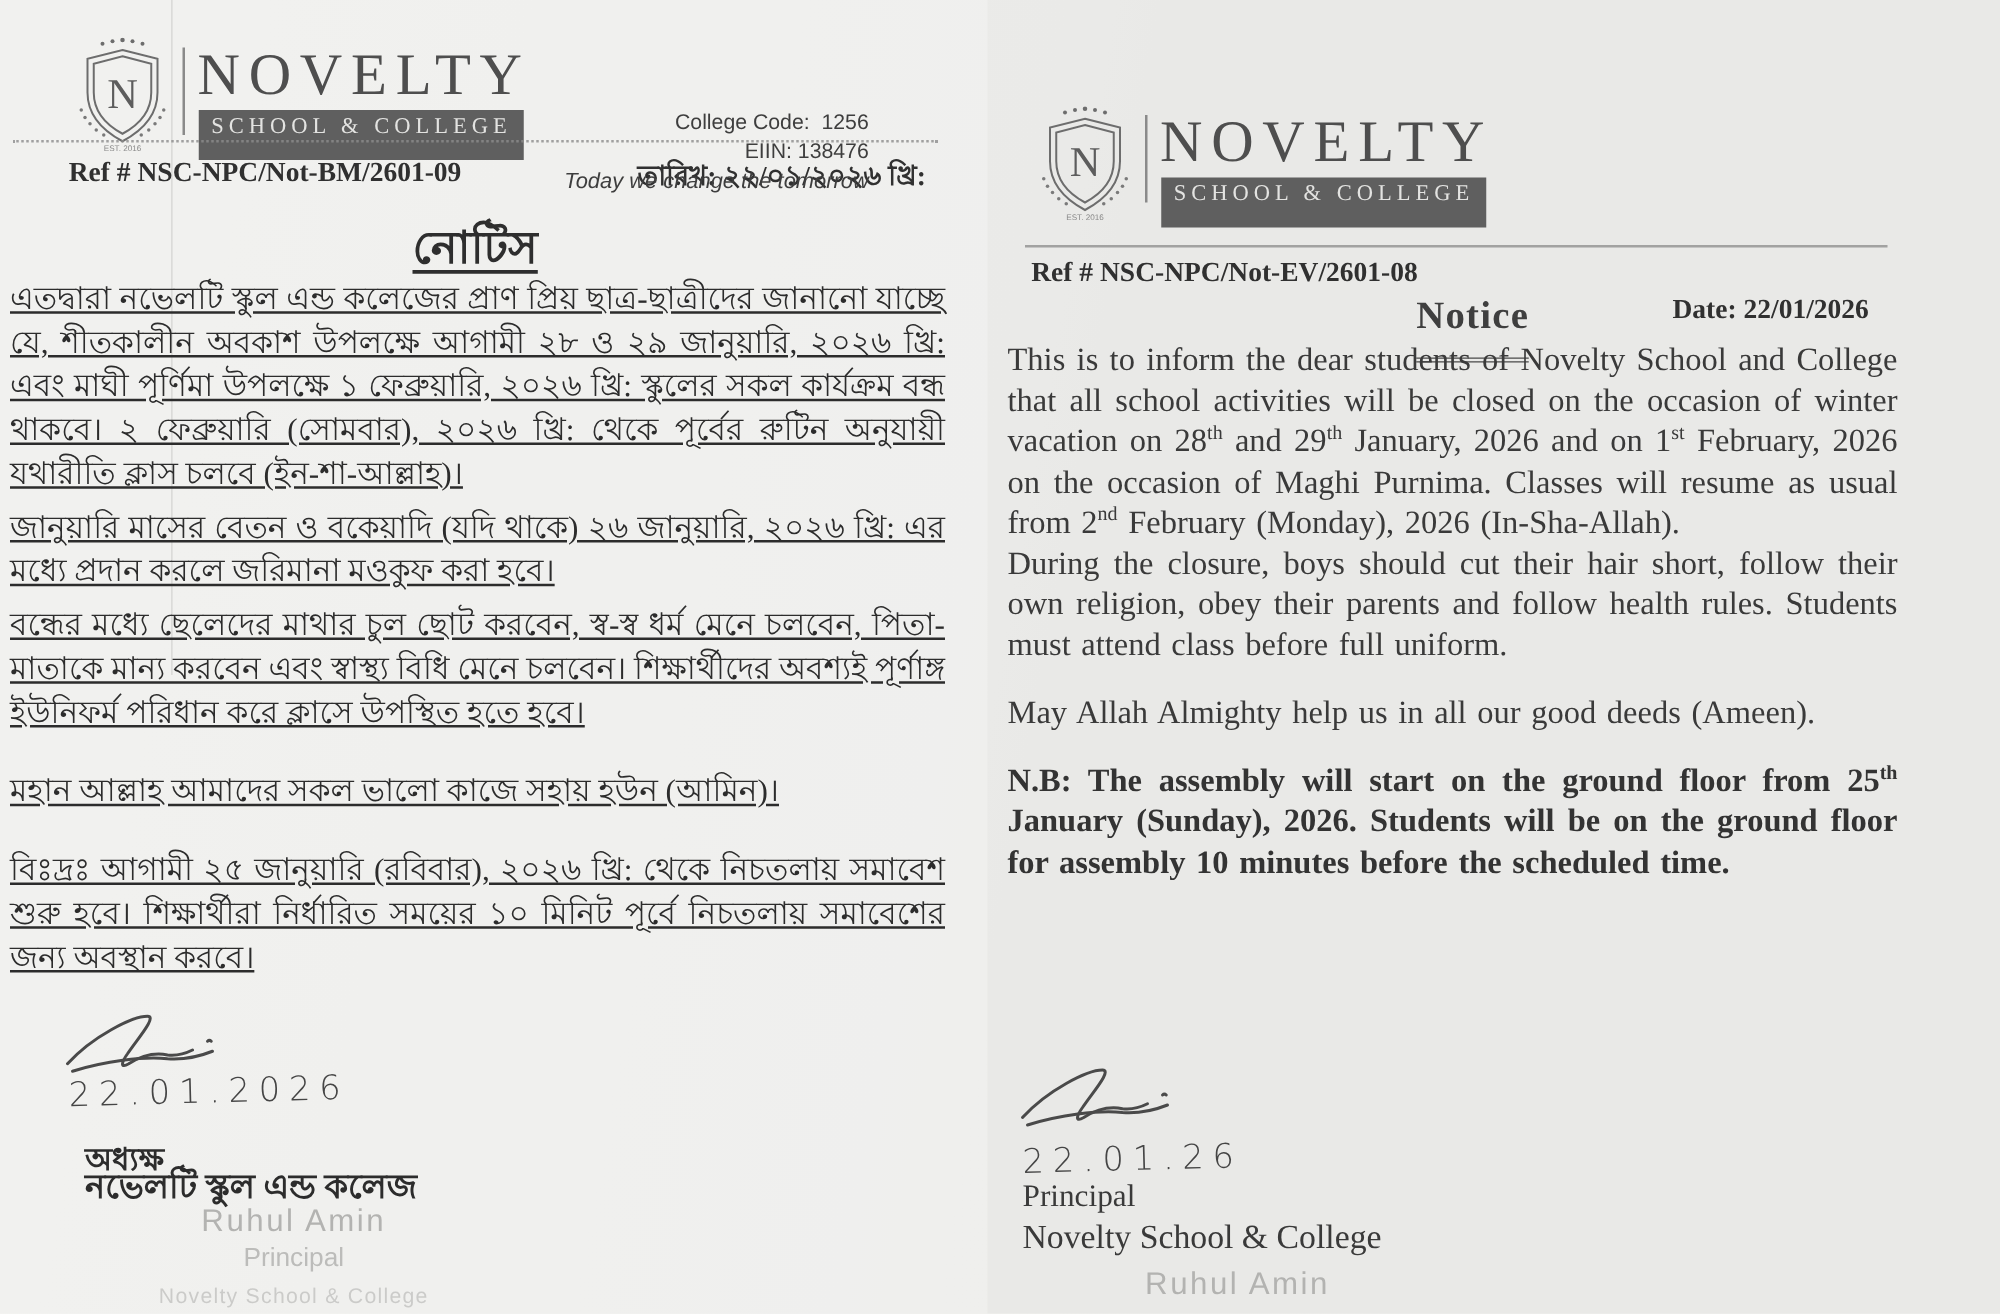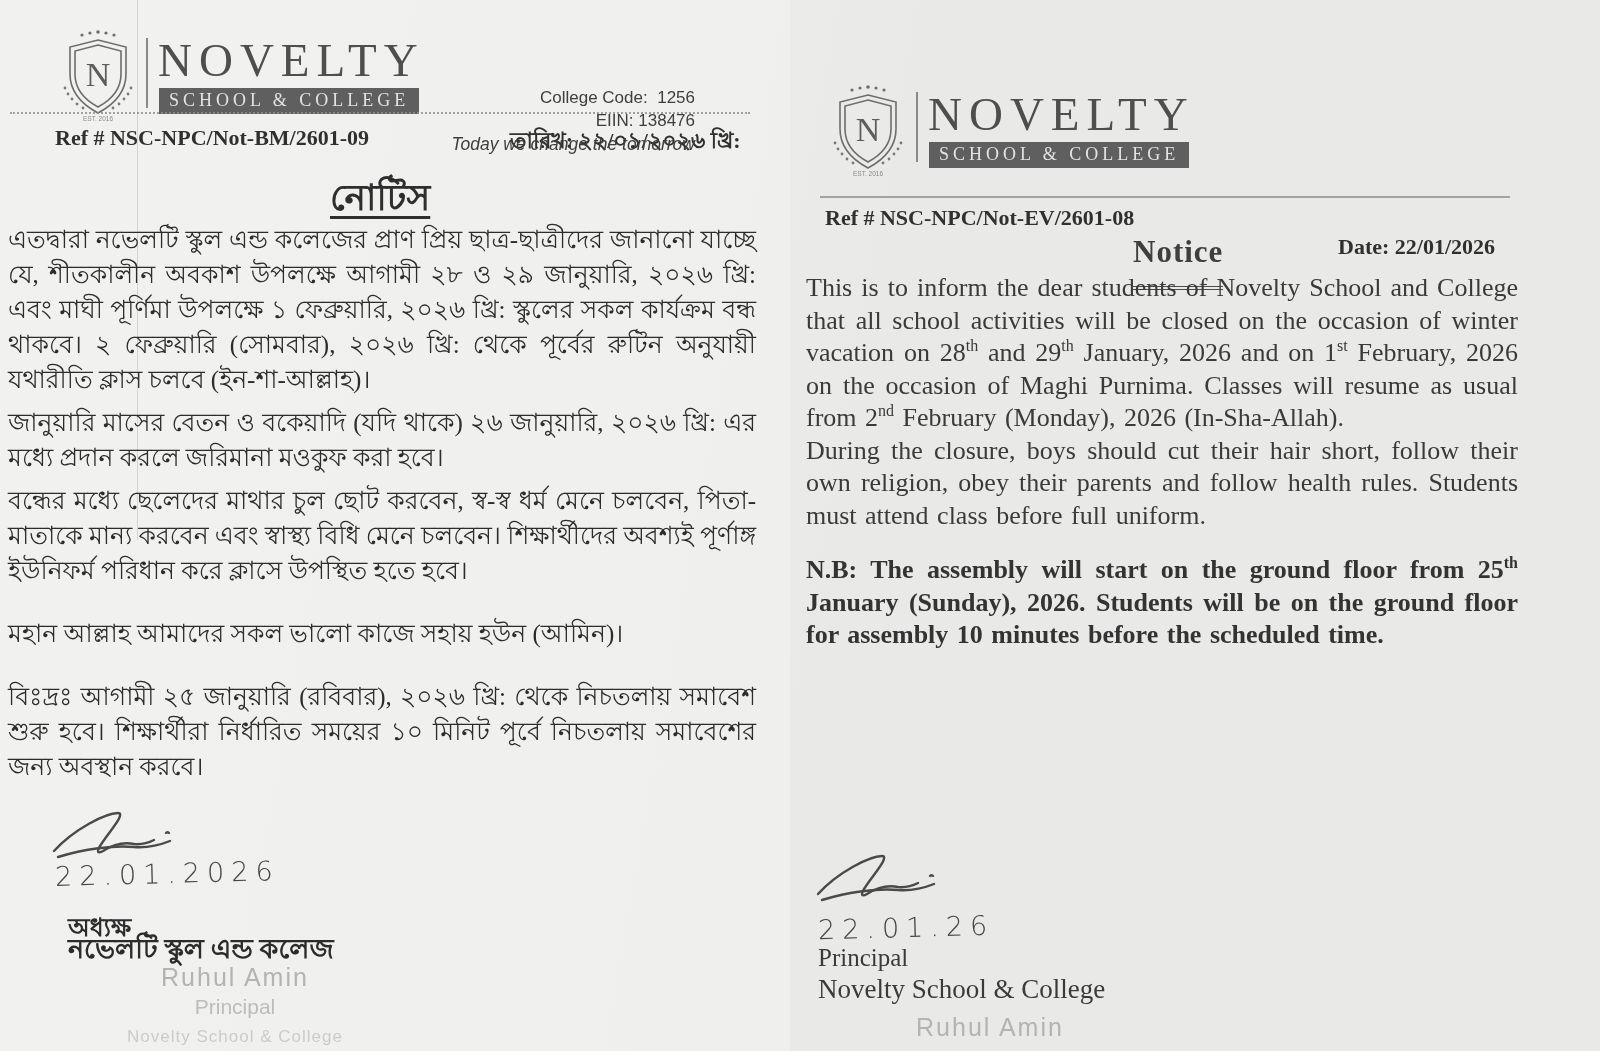--- a/index.html
+++ b/index.html
@@ -19,21 +19,21 @@
   
   .letterhead { position:absolute; }
   .crest { position:absolute; left:0; top:0; }
   .brand-divider { position:absolute; width:2px; background:#8a8a8a; }
   .brand-name {
     position:absolute; font-family:"Liberation Serif",serif;
     font-size:47px; letter-spacing:7px; color:#4e4e4e; font-weight:400; white-space:nowrap;
   }
   .brand-band {
     position:absolute; background:#5f5f5f; color:#e3e3e1;
-    font-size:18px; letter-spacing:4px; padding:2px 10px 3px 10px; white-space:nowrap;
+    font-size:18px; letter-spacing:4px; padding:2px 10px 17px 10px; white-space:nowrap;
   }
   .info-block {
     position:absolute; text-align:right;
     font-family:"Liberation Sans","DejaVu Sans",sans-serif;
     font-size:17px; color:#3e3e3e; line-height:23px; white-space:nowrap;
   }
   .info-block .motto { font-style:italic; font-size:17.5px; margin-top:1px; }
   .head-rule-dotted { position:absolute; border-top:2px dotted #8d8d8d; opacity:.8; }
   .head-rule-solid  { position:absolute; border-top:2px solid #8a8a8a; opacity:.75; }
 
@@ -48,20 +48,21 @@
   .notice-title-en {
     position:absolute; font-size:31px; font-weight:bold; color:#3f3f3f;
     border-bottom:4px double #4a4a4a; padding-bottom:16px; letter-spacing:1px;
   }
 
   
   .body-bn {
     position:absolute; left:8px; top:222px; width:748px;
     font-size:25px; line-height:35px; text-align:justify; color:#2c2c2c;
     font-weight:500;
+    text-decoration:underline;
   }
   .body-bn p { margin-bottom:8px; }
   .body-bn p.gap { margin-top:28px; }
 
   .body-en {
     position:absolute; left:16px; top:272px; width:712px;
     font-size:26px; line-height:32.5px; text-align:justify; color:#3a3a3a;
     word-spacing:2px;
   }
   .body-en p { margin-bottom:0; }
@@ -201,20 +202,21 @@
   </div>
 
   <div class="ref-line" style="left:35px; top:205px;">Ref # NSC-NPC/Not-EV/2601-08</div>
   <div class="date-line" style="left:548px; top:205px;margin-top:29px;">Date: 22/01/2026</div>
 
   <div class="notice-title-en" style="left:343px; top:234px;">Notice</div>
 
   <div class="body-en">
     <p>This is to inform the dear students of Novelty School and College that all school activities will be closed on the occasion of winter vacation on 28<sup>th</sup> and 29<sup>th</sup> January, 2026 and on 1<sup>st</sup> February, 2026 on the occasion of Maghi Purnima. Classes will resume as usual from 2<sup>nd</sup> February (Monday), 2026 (In-Sha-Allah).</p>
     <p>During the closure, boys should cut their hair short, follow their own religion, obey their parents and follow health rules. Students must attend class before full uniform.</p>
+    <p class="gap">May Allah Almighty help us in all our good deeds (Ameen).</p>
     <p class="gap bold">N.B: The assembly will start on the ground floor from 25<sup>th</sup> January (Sunday), 2026. Students will be on the ground floor for assembly 10 minutes before the scheduled time.</p>
   </div>
 
   <svg class="sig-squiggle" style="left:22px; top:848px;" width="150" height="62" viewBox="0 0 150 62">
     <path d="M6 46 C26 24 58 8 70 8 C78 8 62 26 54 38 C49 45 48 50 55 46 C66 39 76 37 86 39 C94 40 100 38 106 35"></path>
     <path d="M10 52 C36 44 66 40 86 42 C100 43 112 40 122 36"></path>
     <path d="M118 28 C119 27 120 27 121 28"></path>
   </svg>
   <div class="hand-date" style="left:28px; top:912px;">22.01.26</div>
   <div class="sig-role-en" style="left:28px; top:944px;">Principal</div>

